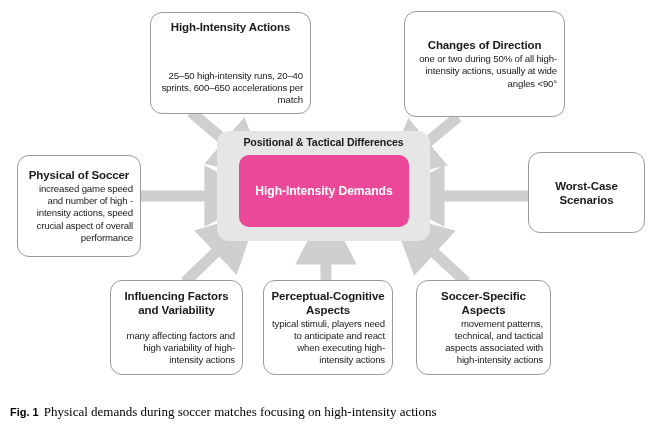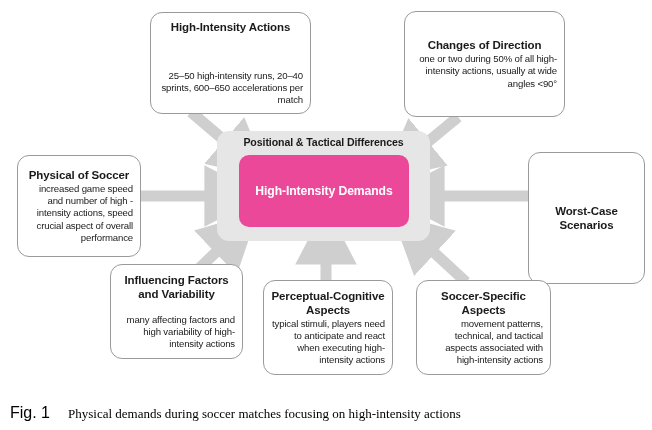--- a/index.html
+++ b/index.html
@@ -91,39 +91,39 @@
     font-weight: bold;
     font-size: 12.2px;
     letter-spacing: -0.1px;
     text-align: center;
   }
 
   
   #node-hia   { left: 150px; top: 12px;  width: 161px; height: 102px; gap: 35px; }
   #node-cod   { left: 404px; top: 11px;  width: 161px; height: 106px; }
   #node-evo   { left: 17px;  top: 155px; width: 124px; height: 102px; }
-  #node-worst { left: 528px; top: 152px; width: 117px; height: 132px; }
-  #node-infl  { left: 110px; top: 264px; width: 133px; height: 95px; gap: 12px; }
+  #node-worst { left: 528px; top: 152px; width: 117px; height: 81px; }
+  #node-infl  { left: 110px; top: 280px; width: 133px; height: 95px; gap: 12px; }
   #node-perc  { left: 263px; top: 280px; width: 130px; height: 95px; }
   #node-socc  { left: 416px; top: 280px; width: 135px; height: 95px; }
 
   #caption {
     position: absolute;
     left: 10px;
     top: 404px;
     width: 632px;
     font-family: "Liberation Serif", serif;
     font-size: 13px;
     color: #000000;
   }
   #caption .cap-label {
     font-family: "Liberation Sans", sans-serif;
-    font-weight: normal;
-    font-size: 16px;
-    margin-right: 18px;
+    font-weight: bold;
+    font-size: 11px;
+    margin-right: 5px;
   }
 </style>
 </head>
 <body>
 
 <div id="figure">
 
   <svg id="arrow-layer" viewBox="0 0 652 400">
     <defs>
       <marker id="ah" markerWidth="6" markerHeight="6" refX="2.6" refY="3" orient="auto" markerUnits="strokeWidth">

